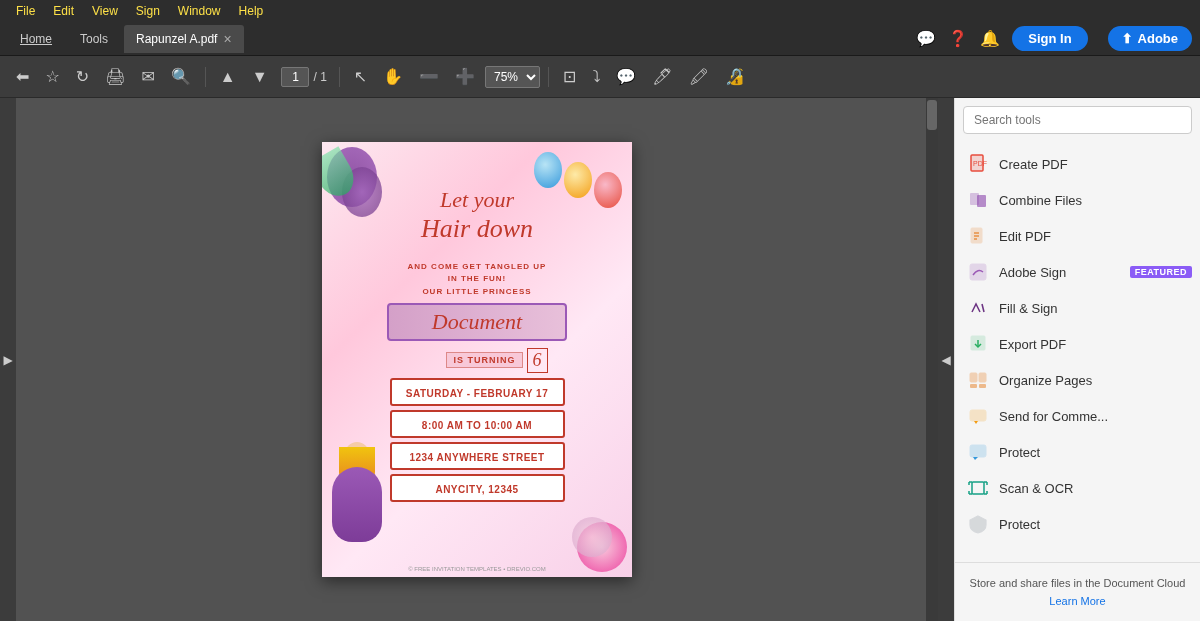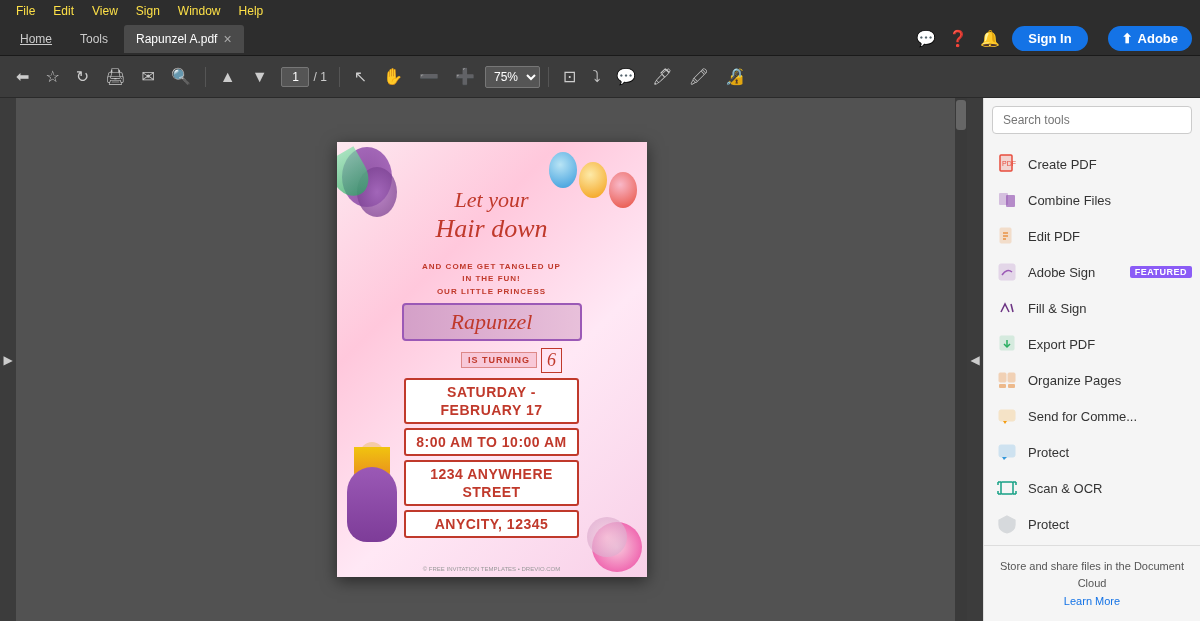--- a/index.html
+++ b/index.html
@@ -205,21 +205,21 @@
     .scrollbar-thumb {
       width: 10px;
       height: 30px;
       background: #666;
       border-radius: 3px;
       margin: 2px auto;
     }
 
     
     .right-panel {
-      width: 217px;
+      width: 246px;
       background: #f5f5f5;
       display: flex;
       flex-direction: column;
       flex-shrink: 0;
       border-left: 1px solid #ddd;
       overflow-y: auto;
     }
     .right-panel-arrow {
       width: 16px;
       background: #3c3c3c;
@@ -396,21 +396,21 @@
     .pdf-info-box {
       background: #fff;
       border: 2px solid #c0392b;
       border-radius: 3px;
       width: 175px;
       text-align: center;
       margin: 2px 0;
       padding: 3px 0;
     }
     .pdf-info-text {
-      font-size: 14px;
+      font-size: 10px;
       color: #c0392b;
       font-weight: bold;
       letter-spacing: 0.5px;
     }
 
     .pdf-watermark {
       position: absolute;
       bottom: 5px;
       left: 50%;
       transform: translateX(-50%);
@@ -511,21 +511,21 @@
           <div class="pdf-title-2">Hair down</div>
         </div>
 
         <div class="pdf-subtitle">
           <div>AND COME GET TANGLED UP</div>
           <div>IN THE FUN!</div>
           <div>OUR LITTLE PRINCESS</div>
         </div>
 
         <div class="pdf-name-box">
-          <span class="pdf-name">Rapunzel</span>
+          <span class="pdf-name">Document</span>
         </div>
 
         <div class="pdf-turning">
           <span class="pdf-turning-text">IS TURNING</span>
           <span class="pdf-age">6</span>
         </div>
 
         <div class="pdf-info-box">
           <span class="pdf-info-text">SATURDAY - FEBRUARY 17</span>
         </div>

